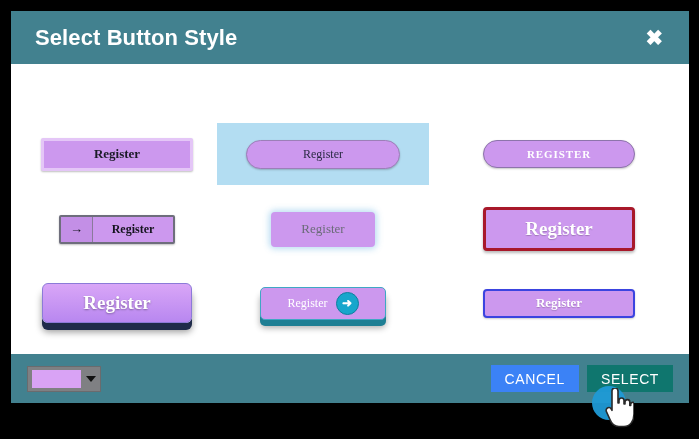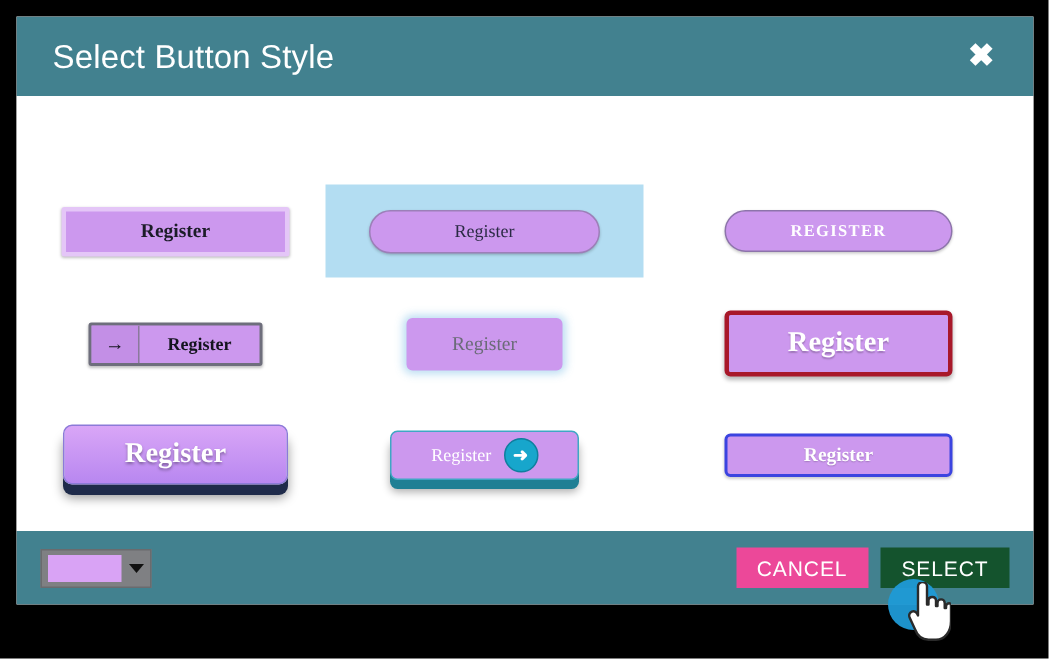--- a/index.html
+++ b/index.html
@@ -20,21 +20,21 @@
   }
 
   
   #header{
     height:53px;background:#42818f;
     display:flex;align-items:center;
     padding:0 22px 0 24px;
     box-sizing:border-box;
   }
   #title{
-    color:#ffffff;font-size:22px;font-weight:400;
+    color:#ffffff;font-size:22px;font-weight:700;
     letter-spacing:.1px;flex:1;
   }
   #close-btn{
     color:#ffffff;font-size:21px;font-weight:bold;line-height:1;
     cursor:pointer;user-select:none;padding:2px 4px;
   }
 
   
   #body{
     position:relative;
@@ -191,22 +191,22 @@
   #footer-actions{
     margin-left:auto;display:flex;gap:8px;align-items:center;
   }
   .foot-btn{
     height:27px;padding:0 14px;
     display:flex;align-items:center;justify-content:center;
     color:#ffffff;font-size:14px;letter-spacing:.6px;
     cursor:pointer;user-select:none;border:none;
     font-family:"Liberation Sans", sans-serif;
   }
-  #cancel-button{background:#ec4899;}
-  #select-button{background:#14532d;}
+  #cancel-button{background:#3b82f6;}
+  #select-button{background:#0f766e;}
 
   
   #cursor-layer{
     position:absolute;left:0;top:0;width:699px;height:439px;
     pointer-events:none;
   }
   #click-ripple{
     position:absolute;left:592px;top:386px;
     width:34px;height:34px;border-radius:50%;
     background:#1f9ad6;opacity:.95;

